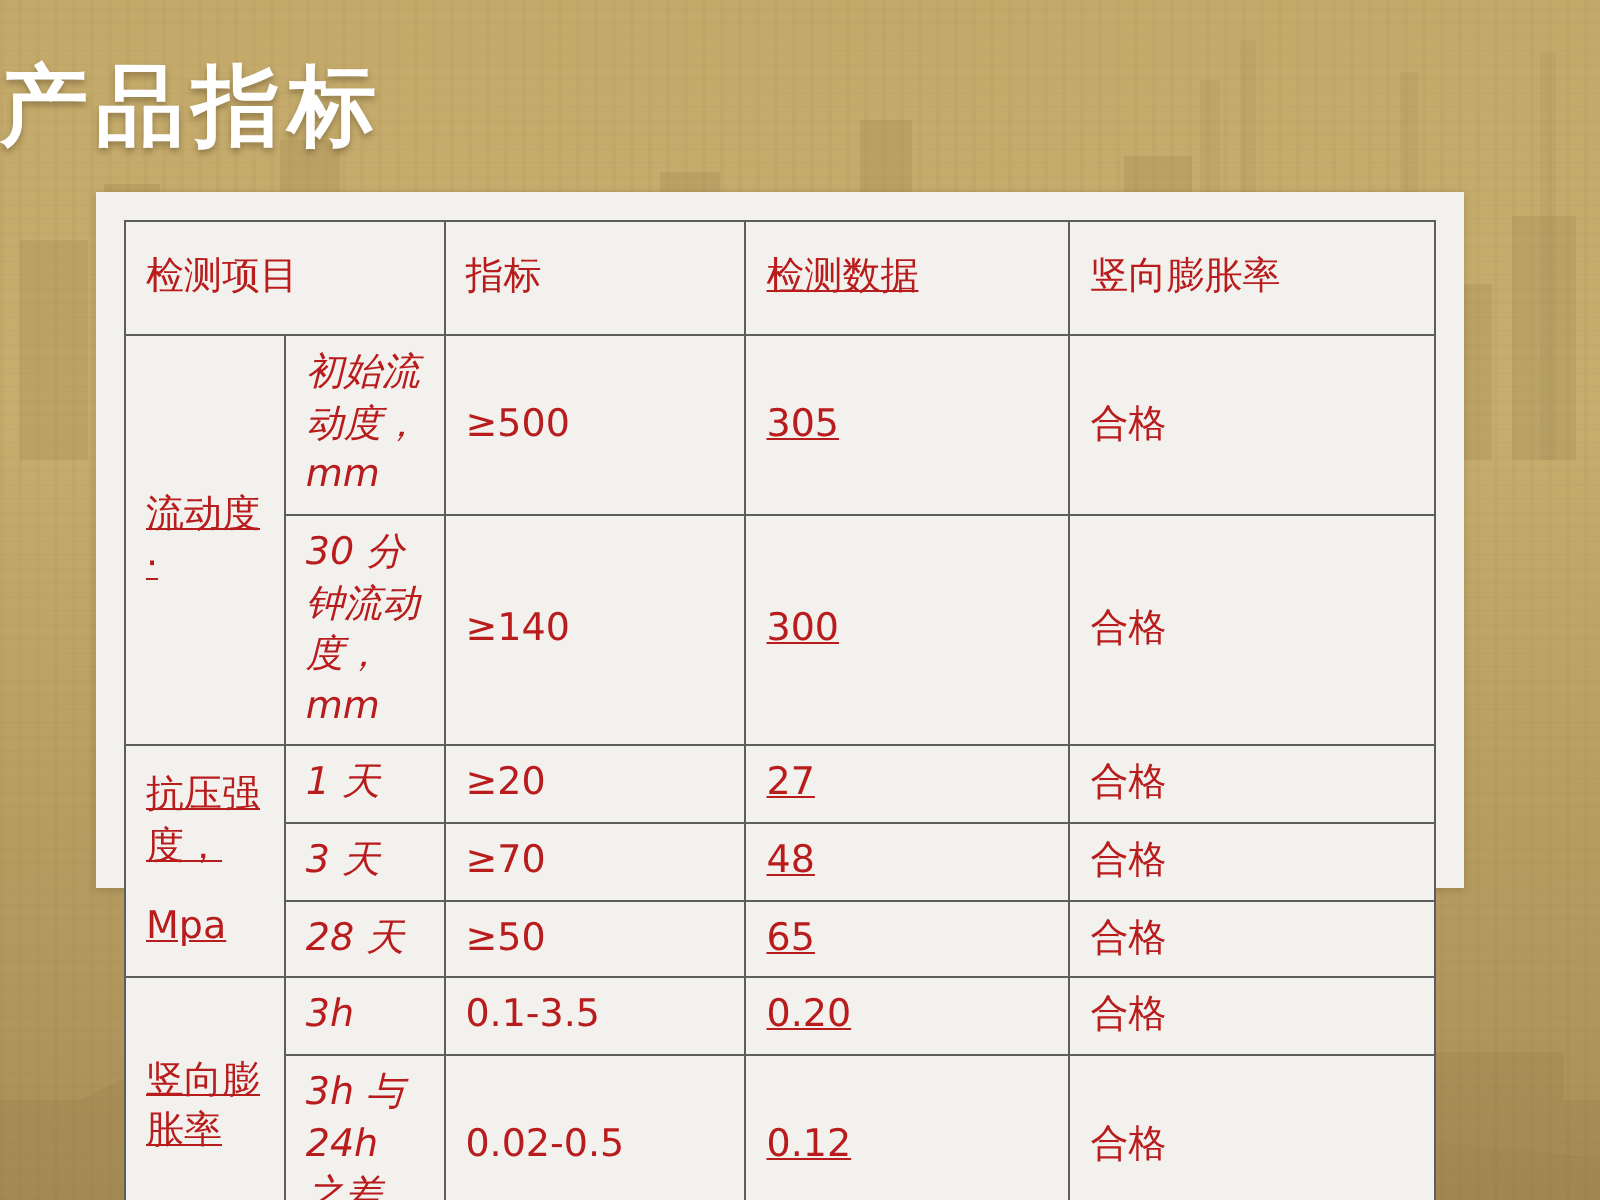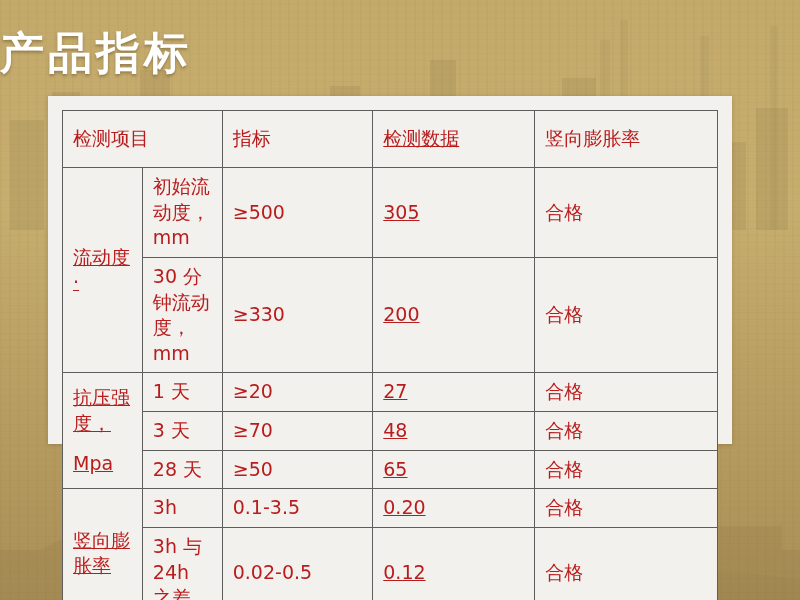--- a/index.html
+++ b/index.html
@@ -84,21 +84,21 @@
   table.spec td {
     border: 1px solid #5d5d5d;
     font-size: 19px;
     color: #b91c1c;
     padding: 6px 10px;
     font-family: "DejaVu Sans", "Liberation Sans", sans-serif;
     vertical-align: middle;
     line-height: 1.35;
   }
   td.col-a { width: 118px; }
-  td.col-b { width: 170px; }
+  td.col-b { width: 170px; font-style: italic; }
   td.col-c { width: 110px; }
   td.col-d { width: 120px; text-decoration: underline; }
   td.col-e { width: 138px; }
   td.head { height: 44px; }
   td.span-a { vertical-align: middle; text-decoration: underline; }
   .cell-stack {
     display: block;
   }
   .cell-stack .line2 {
     display: block;
@@ -169,22 +169,22 @@
 
         <tr>
           <td class="col-a span-a" rowspan="2">流动度·</td>
           <td class="col-b">初始流动度，mm</td>
           <td class="col-c">≥500</td>
           <td class="col-d">305</td>
           <td class="col-e">合格</td>
         </tr>
         <tr>
           <td class="col-b">30 分钟流动度，mm</td>
-          <td class="col-c">≥330</td>
-          <td class="col-d">200</td>
+          <td class="col-c">≥140</td>
+          <td class="col-d">300</td>
           <td class="col-e">合格</td>
         </tr>
 
         <tr>
           <td class="col-a span-a" rowspan="3">
             <span class="cell-stack">
               <span>抗压强度，</span>
               <span class="line2">Mpa</span>
             </span>
           </td>

